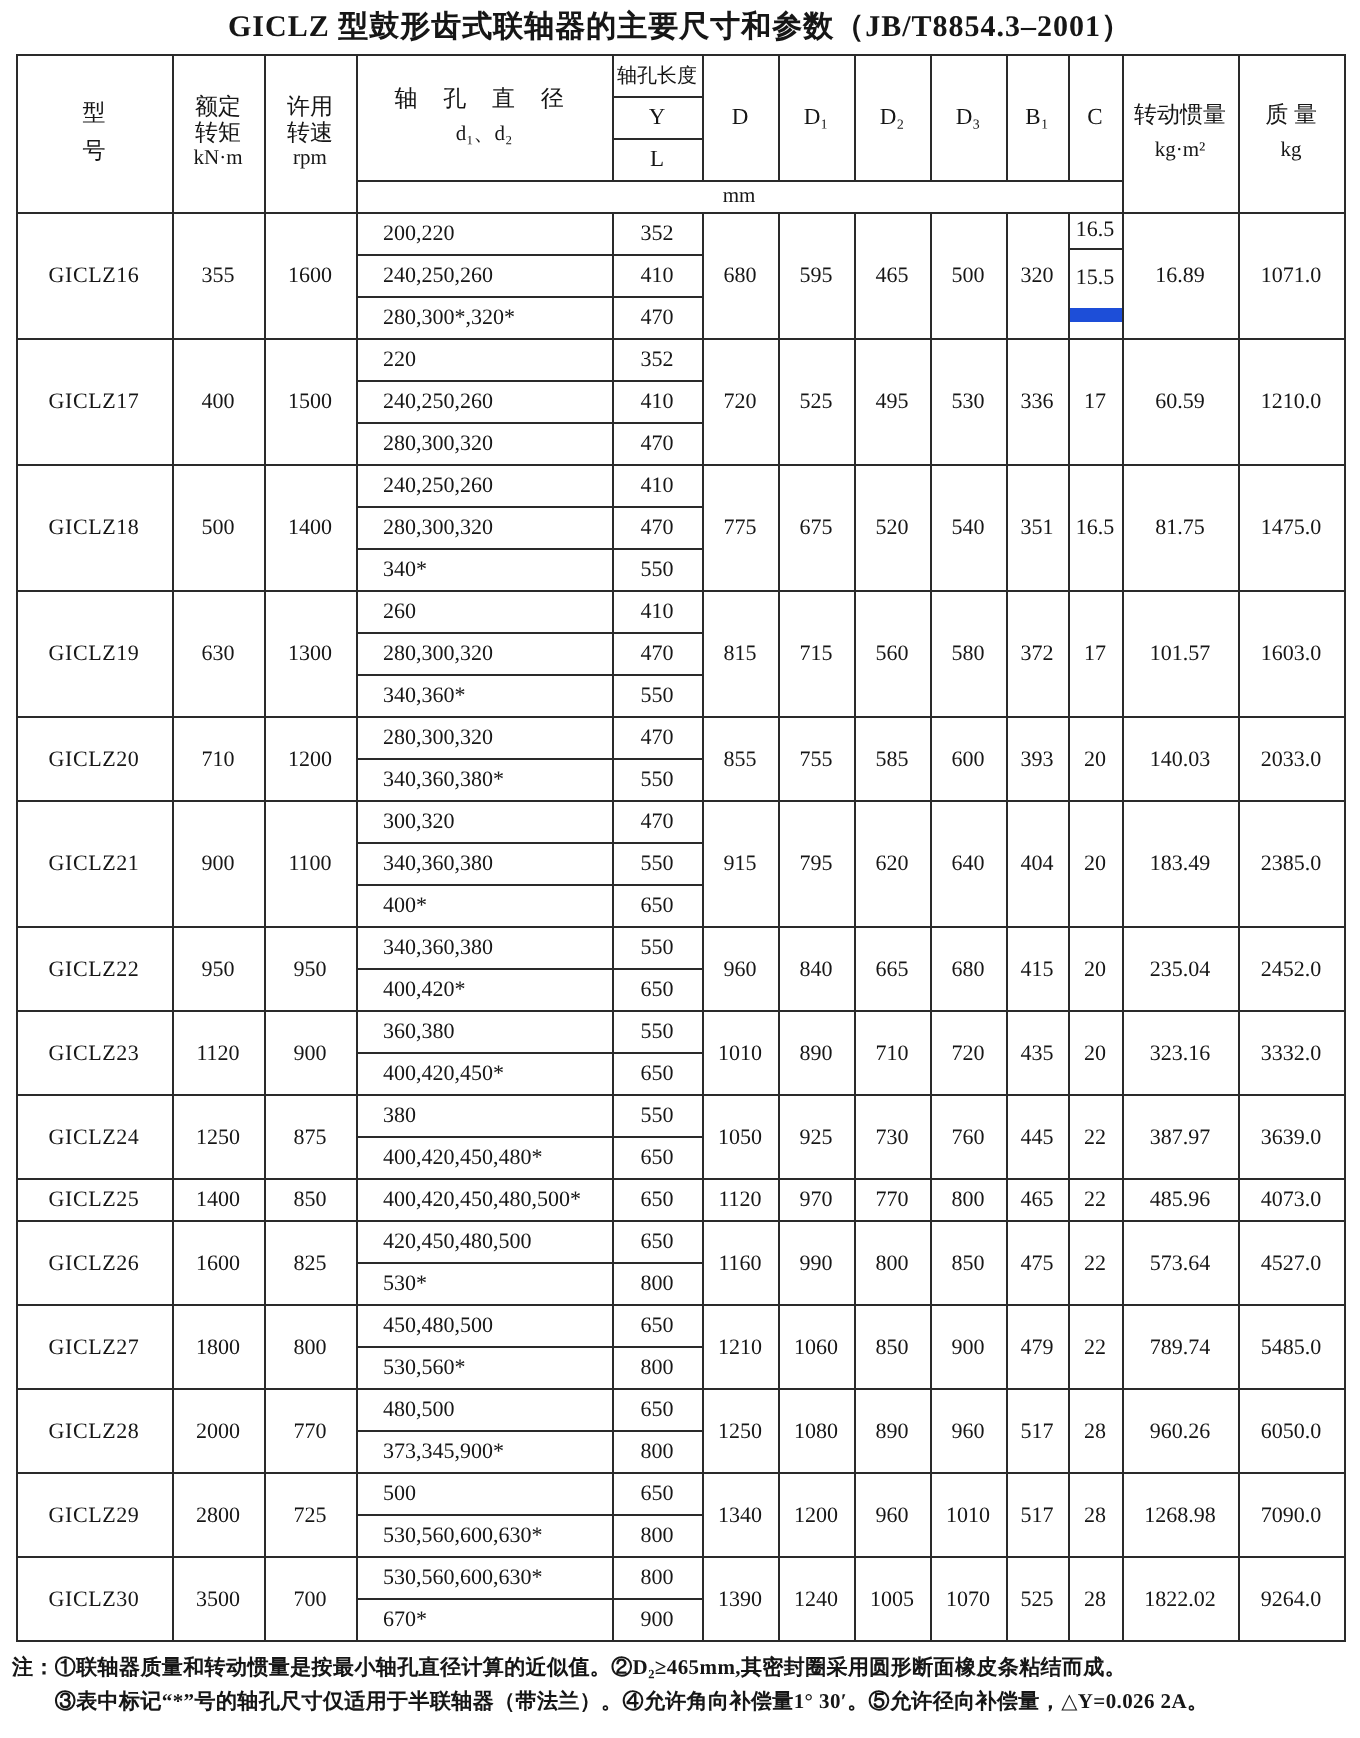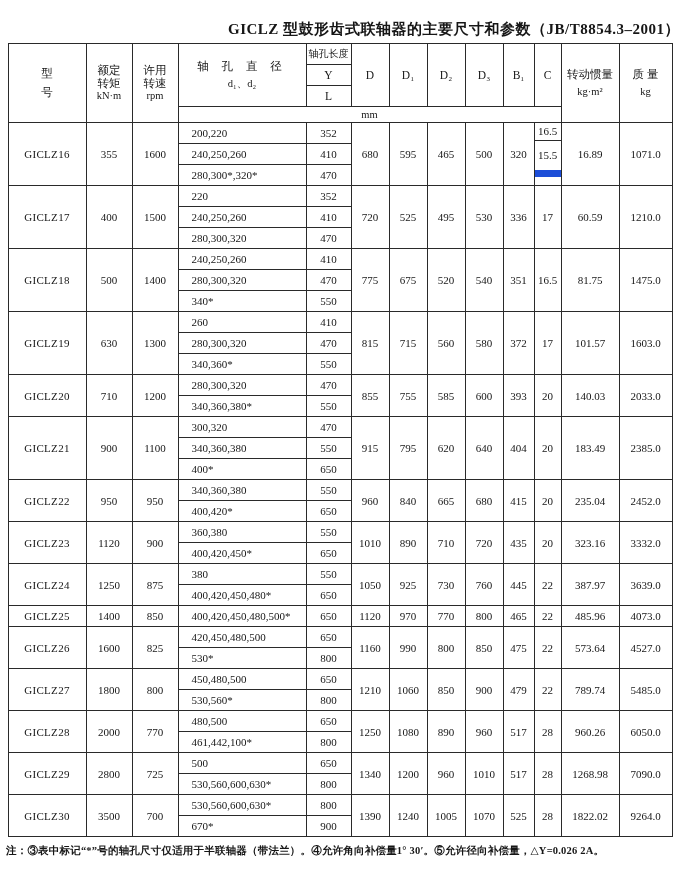--- a/index.html
+++ b/index.html
@@ -2,22 +2,22 @@
 <html><head>
 <meta charset="utf-8">
 <style>
   html,body{margin:0;padding:0;}
   body{
     width:680px;height:869px;background:#ffffff;color:#161616;
     font-family:"Liberation Serif","DejaVu Serif",serif;
     position:relative;overflow:hidden;
   }
   .title{
-    text-align:right;font-weight:bold;font-size:15px;
-    padding-top:20px;letter-spacing:.5px;
+    text-align:center;font-weight:bold;font-size:15px;
+    padding-top:4px;letter-spacing:.5px;
   }
   table{
     border-collapse:collapse;table-layout:fixed;
     width:664px;margin:4px auto 0;
   }
   th,td{
     border:1px solid #2a2a2a;
     font-size:11px;font-weight:normal;
     text-align:center;vertical-align:middle;
     padding:0;overflow:hidden;white-space:nowrap;
@@ -372,21 +372,21 @@
         <td rowspan="2">1250</td>
         <td rowspan="2">1080</td>
         <td rowspan="2">890</td>
         <td rowspan="2">960</td>
         <td rowspan="2">517</td>
         <td rowspan="2">28</td>
         <td rowspan="2">960.26</td>
         <td rowspan="2">6050.0</td>
       </tr>
       <tr>
-        <td class="bore">461,442,100*</td>
+        <td class="bore">373,345,900*</td>
         <td>800</td>
       </tr>
       <tr>
         <td rowspan="2" class="mod">GICLZ29</td>
         <td rowspan="2">2800</td>
         <td rowspan="2">725</td>
         <td class="bore">500</td>
         <td>650</td>
         <td rowspan="2">1340</td>
         <td rowspan="2">1200</td>
@@ -419,15 +419,16 @@
       <tr>
         <td class="bore">670*</td>
         <td>900</td>
       </tr>
     </tbody>
 </table>
 
 <div class="notes">
   <span class="pfx">注：</span>
   <div class="body">
+    <div>①联轴器质量和转动惯量是按最小轴孔直径计算的近似值。②D₂≥465mm,其密封圈采用圆形断面橡皮条粘结而成。</div>
     <div>③表中标记“*”号的轴孔尺寸仅适用于半联轴器（带法兰）。④允许角向补偿量1° 30′。⑤允许径向补偿量，△Y=0.026 2A。</div>
   </div>
 </div>
 
 </body></html>

